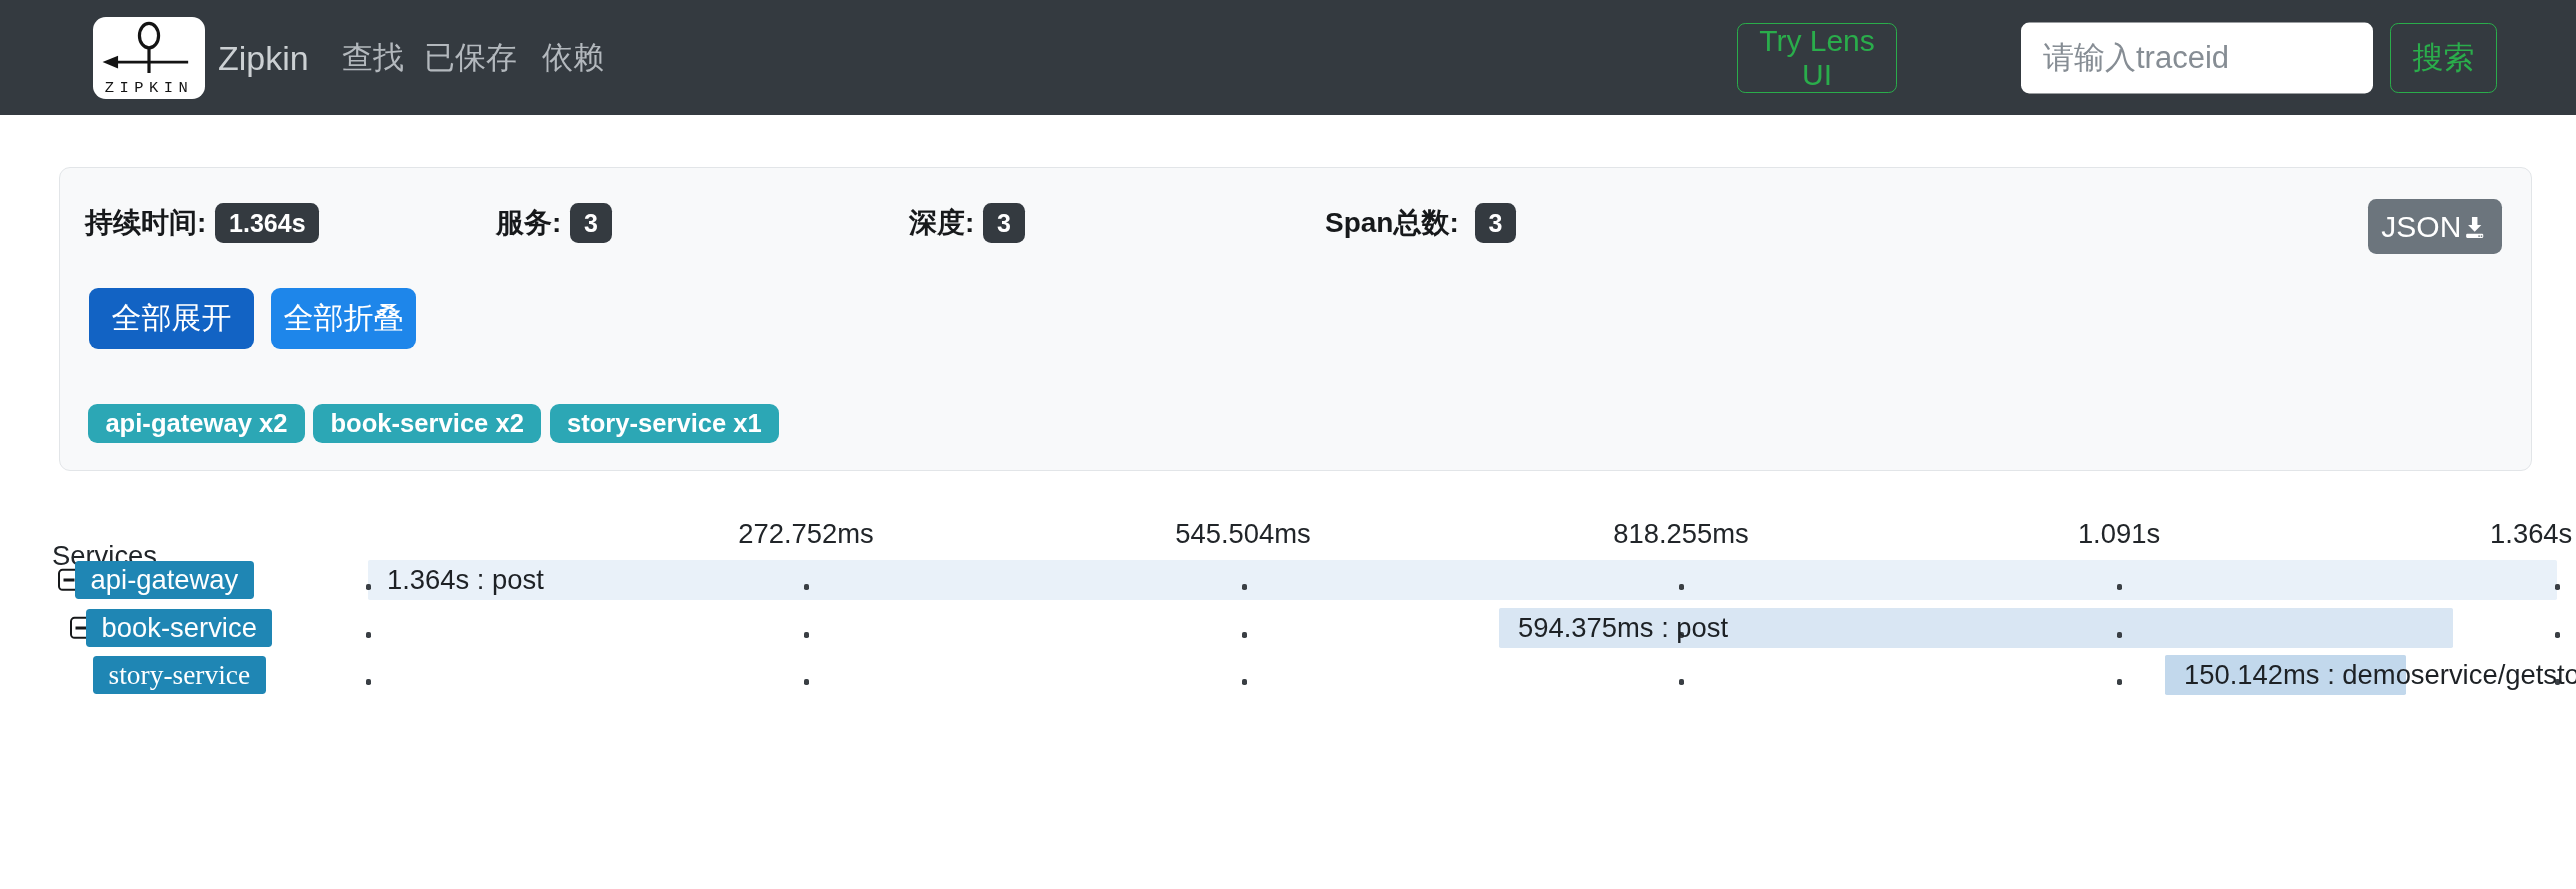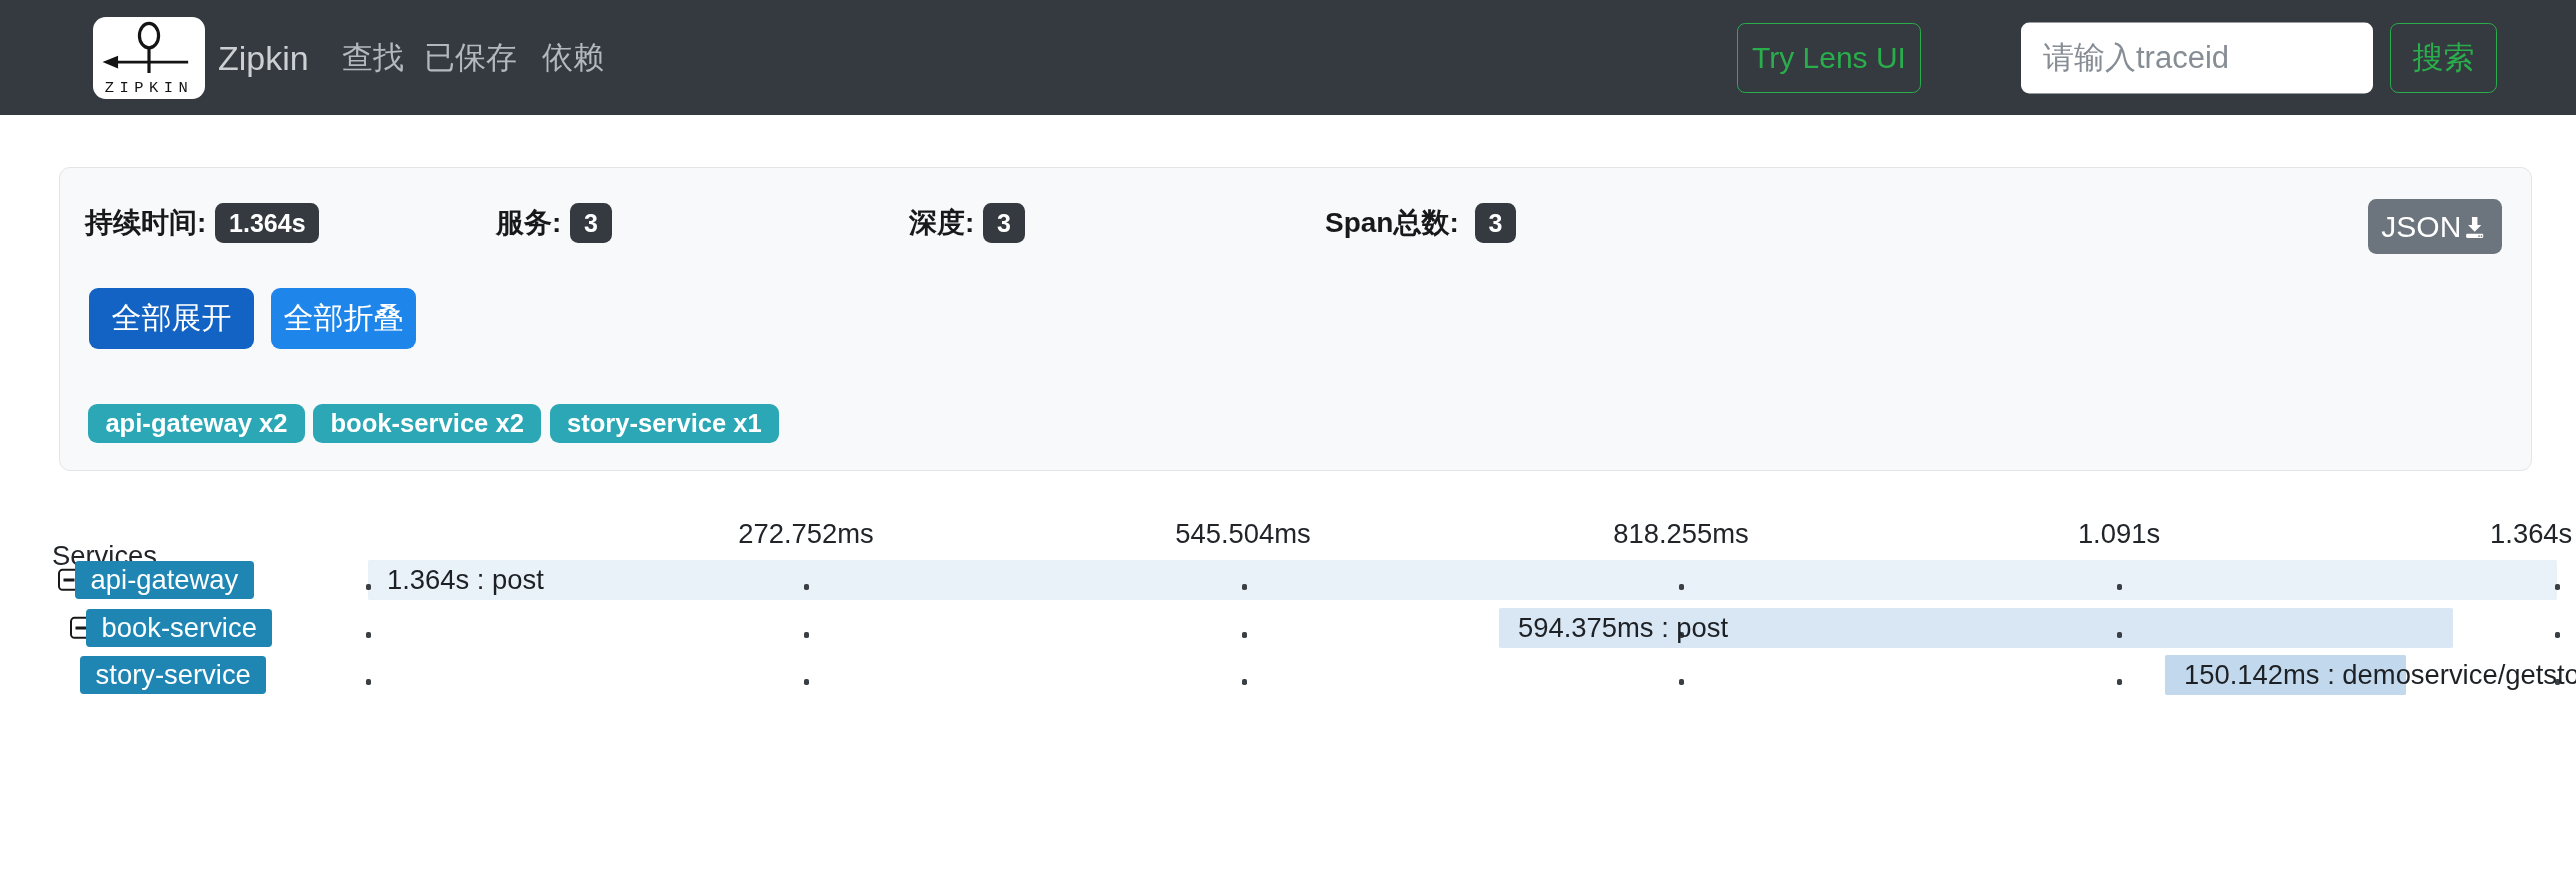--- a/index.html
+++ b/index.html
@@ -10,21 +10,21 @@
     -webkit-font-smoothing:antialiased;
   }
   
   .navbar{position:absolute;left:0;top:0;width:2576px;height:115px;background:#343a40;}
   .logo{position:absolute;left:93px;top:16.5px;width:112px;height:82px;background:#ffffff;border-radius:12.8px;display:flex;align-items:center;justify-content:center;cursor:pointer;}
   .brand{position:absolute;left:218px;top:50%;transform:translateY(-50%);font-size:34px;color:#ccd0d3;}
   .nav-link{position:absolute;top:50%;transform:translateY(-50%);font-size:31px;color:#b3b8bd;cursor:pointer;}
   .nav-link.l0{left:342px;}
   .nav-link.l1{left:424px;}
   .nav-link.l2{left:542px;}
-  .lens-btn{position:absolute;left:1737px;top:50%;transform:translateY(-50%);width:184px;height:70px;
+  .lens-btn{position:absolute;left:1737px;top:50%;transform:translateY(-50%);width:160px;height:70px;
     background:transparent;border:1.8px solid #2aad4b;border-radius:8.2px;color:#2aad4b;font-size:30px;
     display:flex;align-items:center;justify-content:center;cursor:pointer;box-sizing:border-box;}
   .trace-input{position:absolute;left:2021px;top:50%;transform:translateY(-50%);width:352px;height:71px;
     background:#ffffff;border:none;border-radius:8.2px;font-size:31px;padding:0 22px;color:#3c4248;box-sizing:border-box;outline:none;
     font-family:"Liberation Sans","DejaVu Sans",sans-serif;}
   .trace-input::placeholder{color:#868d94;}
   .search-btn{position:absolute;left:2390px;top:50%;transform:translateY(-50%);width:107px;height:70px;
     background:transparent;border:1.8px solid #2aad4b;border-radius:8.2px;color:#2aad4b;font-size:31px;
     display:flex;align-items:center;justify-content:center;cursor:pointer;box-sizing:border-box;}
   
@@ -149,16 +149,16 @@
     </div>
     <div class="trace-row" style="top: 651px;">
       <div class="span-bar" style="left: 2165px; width: 241px; background: rgb(194, 216, 236);"></div>
       <div class="tick-dot" style="left: 366px;"></div>
       <div class="tick-dot" style="left: 804px;"></div>
       <div class="tick-dot" style="left: 1242px;"></div>
       <div class="tick-dot" style="left: 1679px;"></div>
       <div class="tick-dot" style="left: 2117px;"></div>
       <div class="tick-dot" style="left: 2555px;"></div>
       <div class="bar-text" style="left: 2165px;">150.142ms : demoservice/getstory</div>
-      <div class="row-badge" style="left: 80px;">story-service</div>
+      <div class="row-badge" style="left: 93px; font-family: Liberation Serif, serif;">story-service</div>
     </div>
   </div>
 
 
 </body></html>

